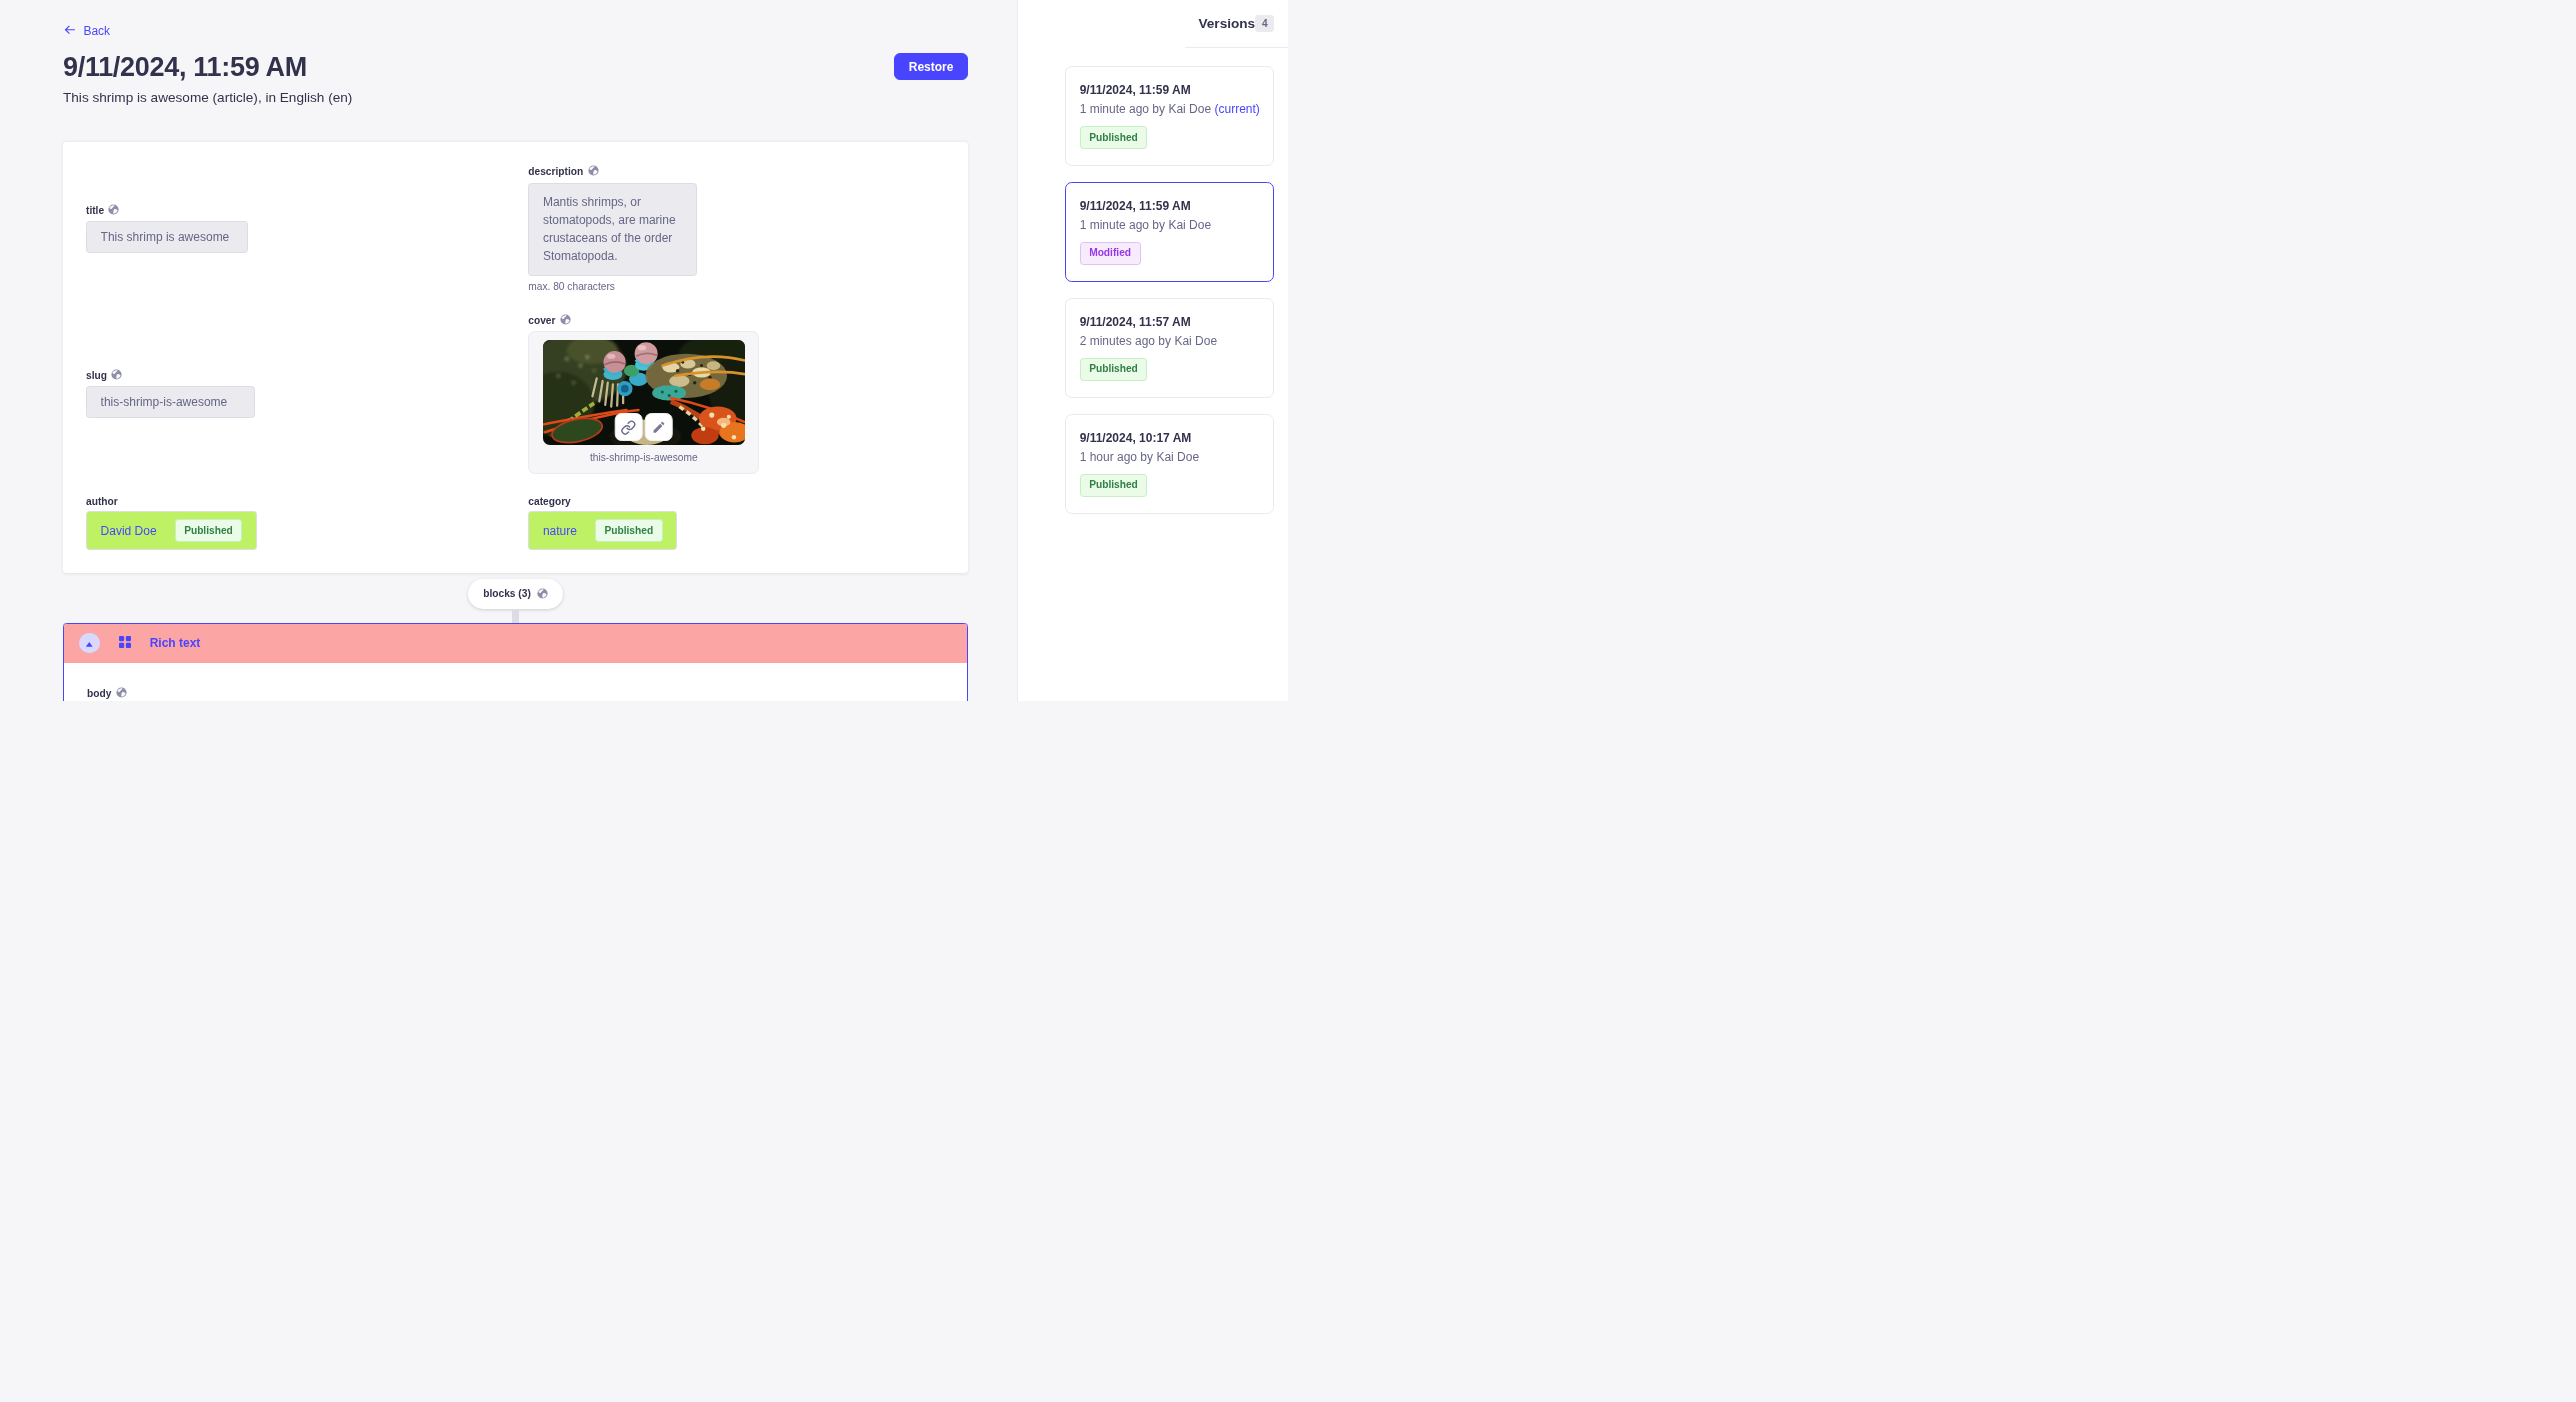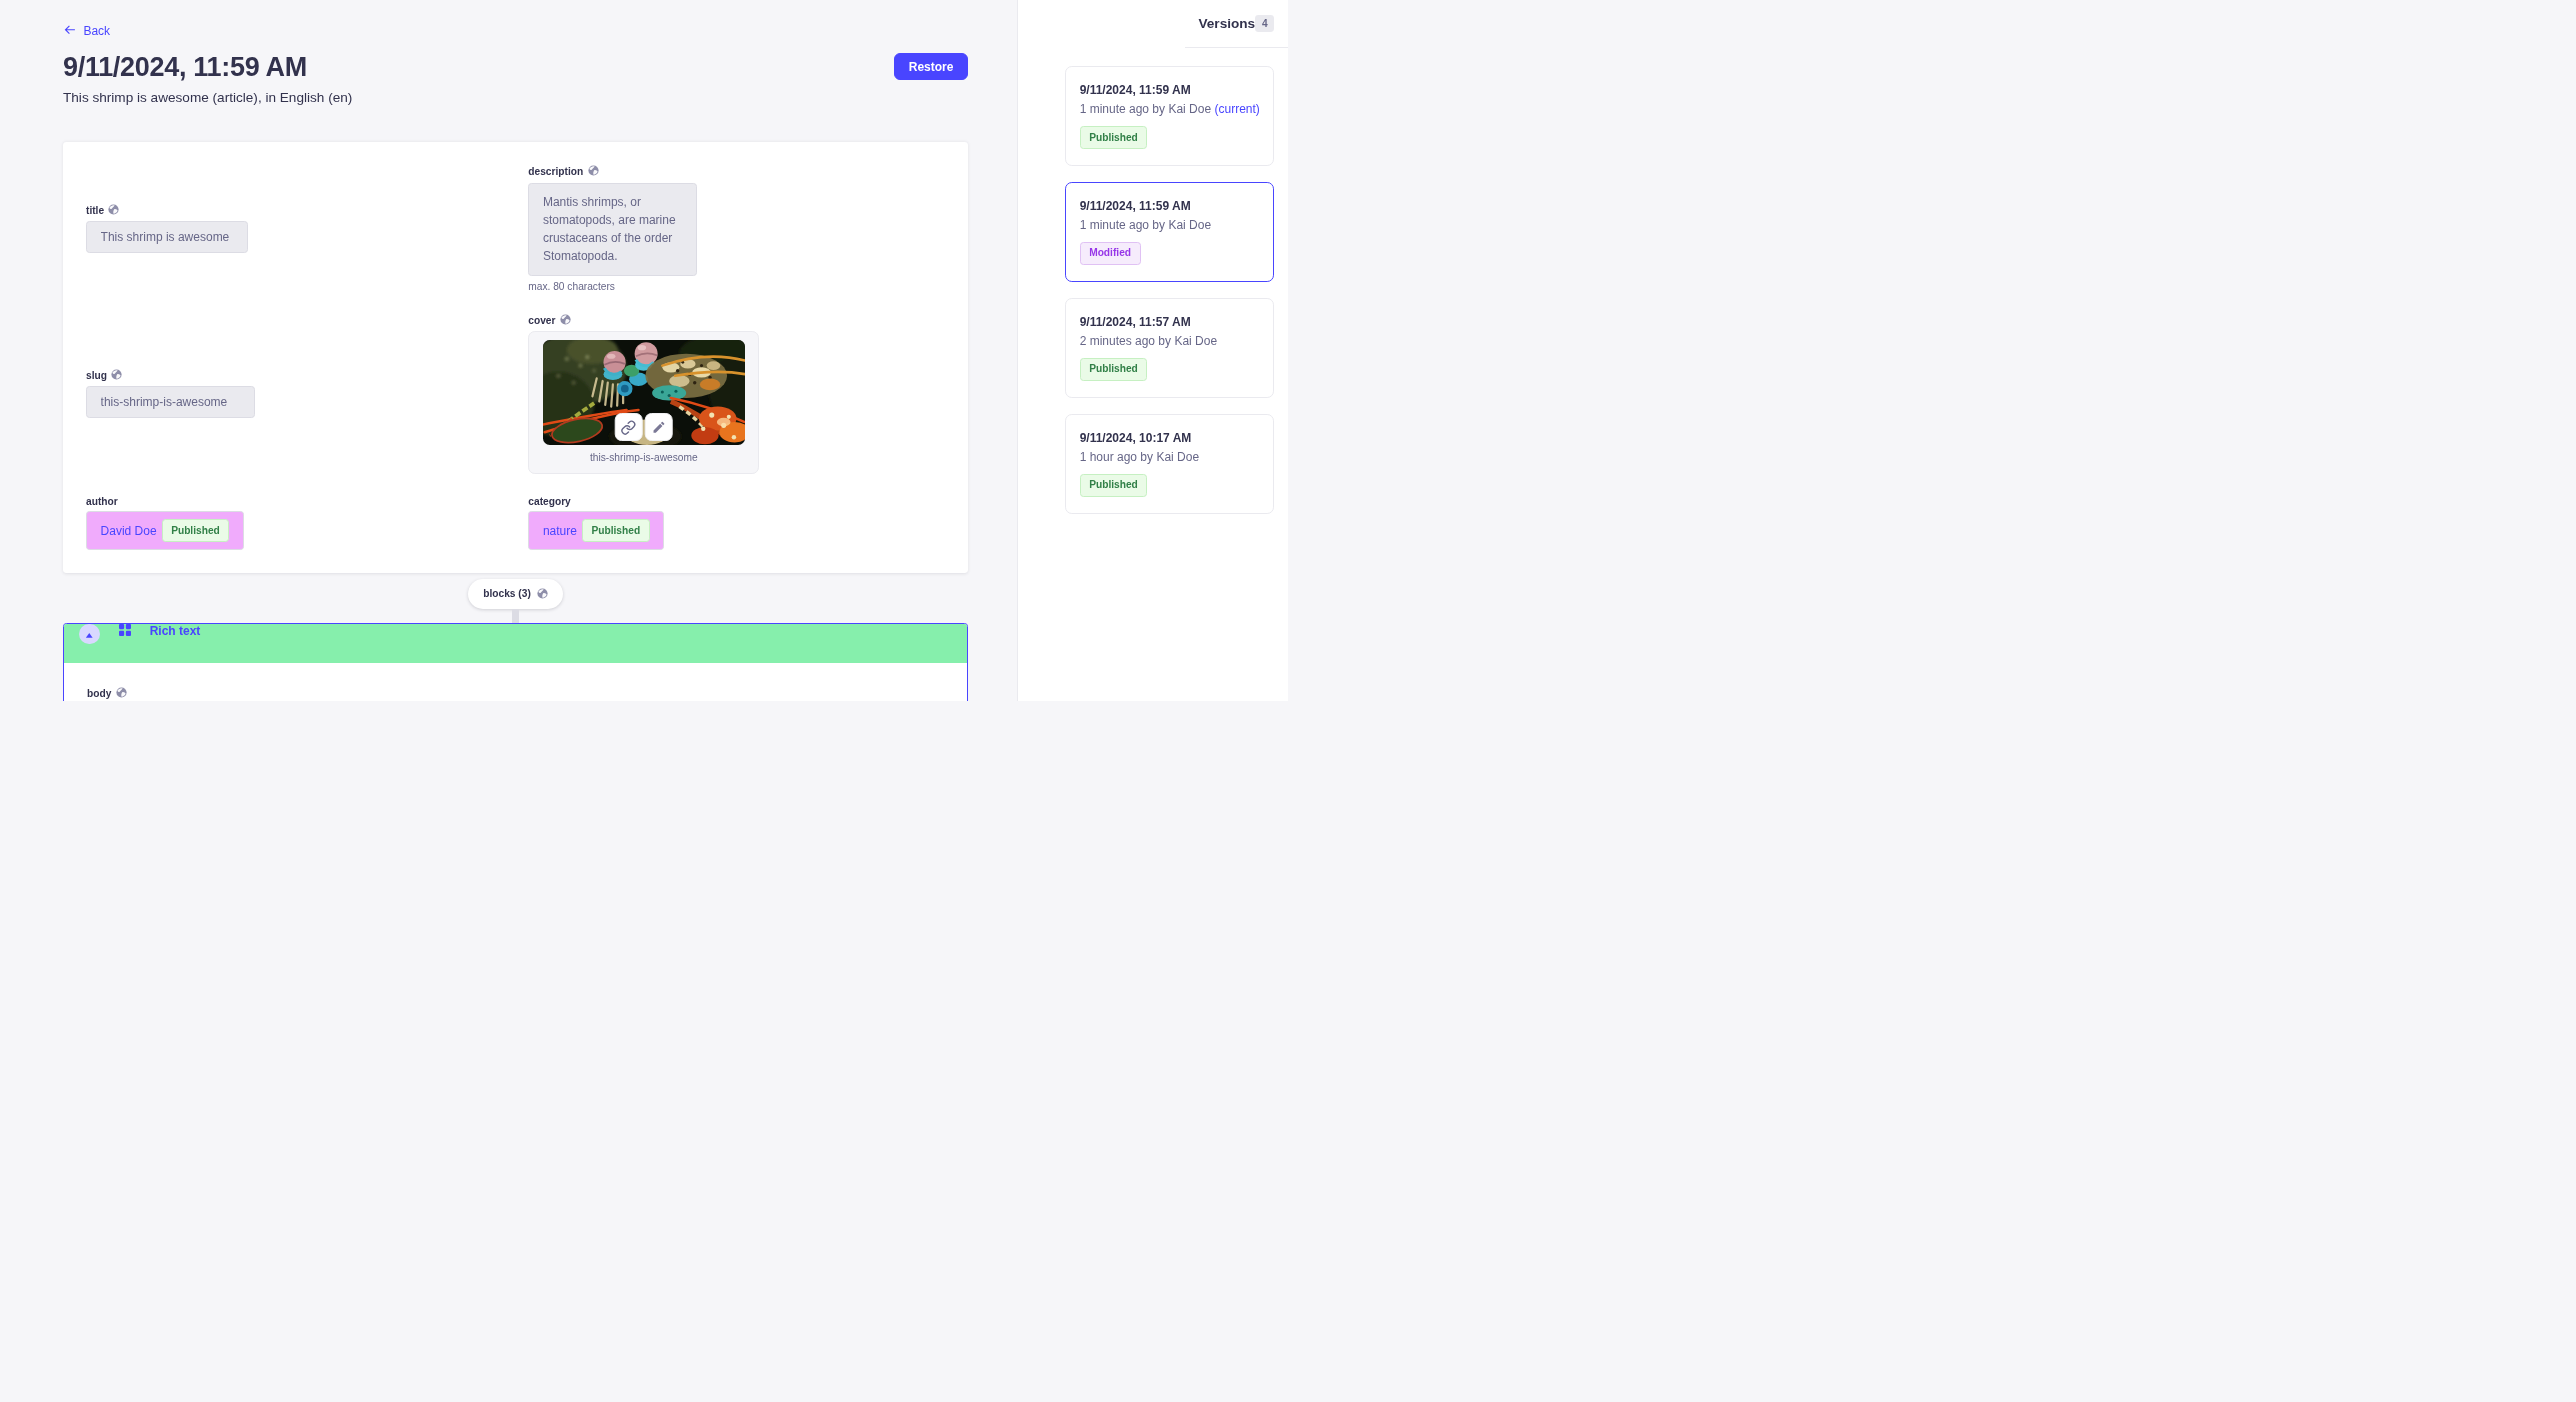--- a/index.html
+++ b/index.html
@@ -70,22 +70,22 @@
   }
   .img-btn {
     width:28px; height:28px; border-radius:6.8px; background:#fff;
     border:0.9px solid #f0f0f3; display:flex; align-items:center; justify-content:center;
     cursor:pointer;
   }
   .media-caption { margin-top:7.7px; text-align:center; font-size:10.2px; color:#666687; }
 
   
   .relation-box {
-    display:inline-flex; align-items:center; gap:5px;
-    background:#f0abfc; border:0.9px solid #dcdce4; border-radius:3.4px;
+    display:inline-flex; align-items:center; gap:18px;
+    background:#bef264; border:0.9px solid #dcdce4; border-radius:3.4px;
     padding:6.8px 13.6px; height:39px;
   }
   .relation-link { color:#4945ff; font-size:12px; cursor:pointer; text-decoration:none; }
 
   .status-badge {
     display:inline-block; font-size:10.2px; font-weight:700;
     padding:4.3px 8.5px; border-radius:3.4px; line-height:12px;
   }
   .badge-success { background:#eafbe7; border:0.9px solid #c6f0c2; color:#328048; }
   .badge-modified { background:#f6ecfc; border:0.9px solid #e0c1f4; color:#9736e8; }
@@ -98,21 +98,21 @@
     box-shadow:0 0.9px 3.4px rgba(33,33,52,.18);
     font-size:10.2px; font-weight:700; color:#32324d;
   }
   .blocks-connector { width:6.8px; height:13.6px; background:#dcdce4; }
 
   .component-block {
     border:0.9px solid #4945ff; border-radius:3.4px; overflow:hidden;
     background:#fff; min-height:102px;
   }
   .component-header {
-    height:39px; background:#86efac; display:flex; align-items:flex-start; gap:19px;
+    height:39px; background:#fca5a5; display:flex; align-items:center; gap:19px;
     padding:0 15.3px;
   }
   .collapse-btn {
     width:20.4px; height:20.4px; border-radius:50%; background:#d9d8ff; border:none;
     display:flex; align-items:center; justify-content:center; cursor:pointer;
   }
   .component-name { color:#4945ff; font-size:12px; font-weight:700; }
   .component-body { padding:24px 23px 34px 23px; background:#fff; }
 
   

